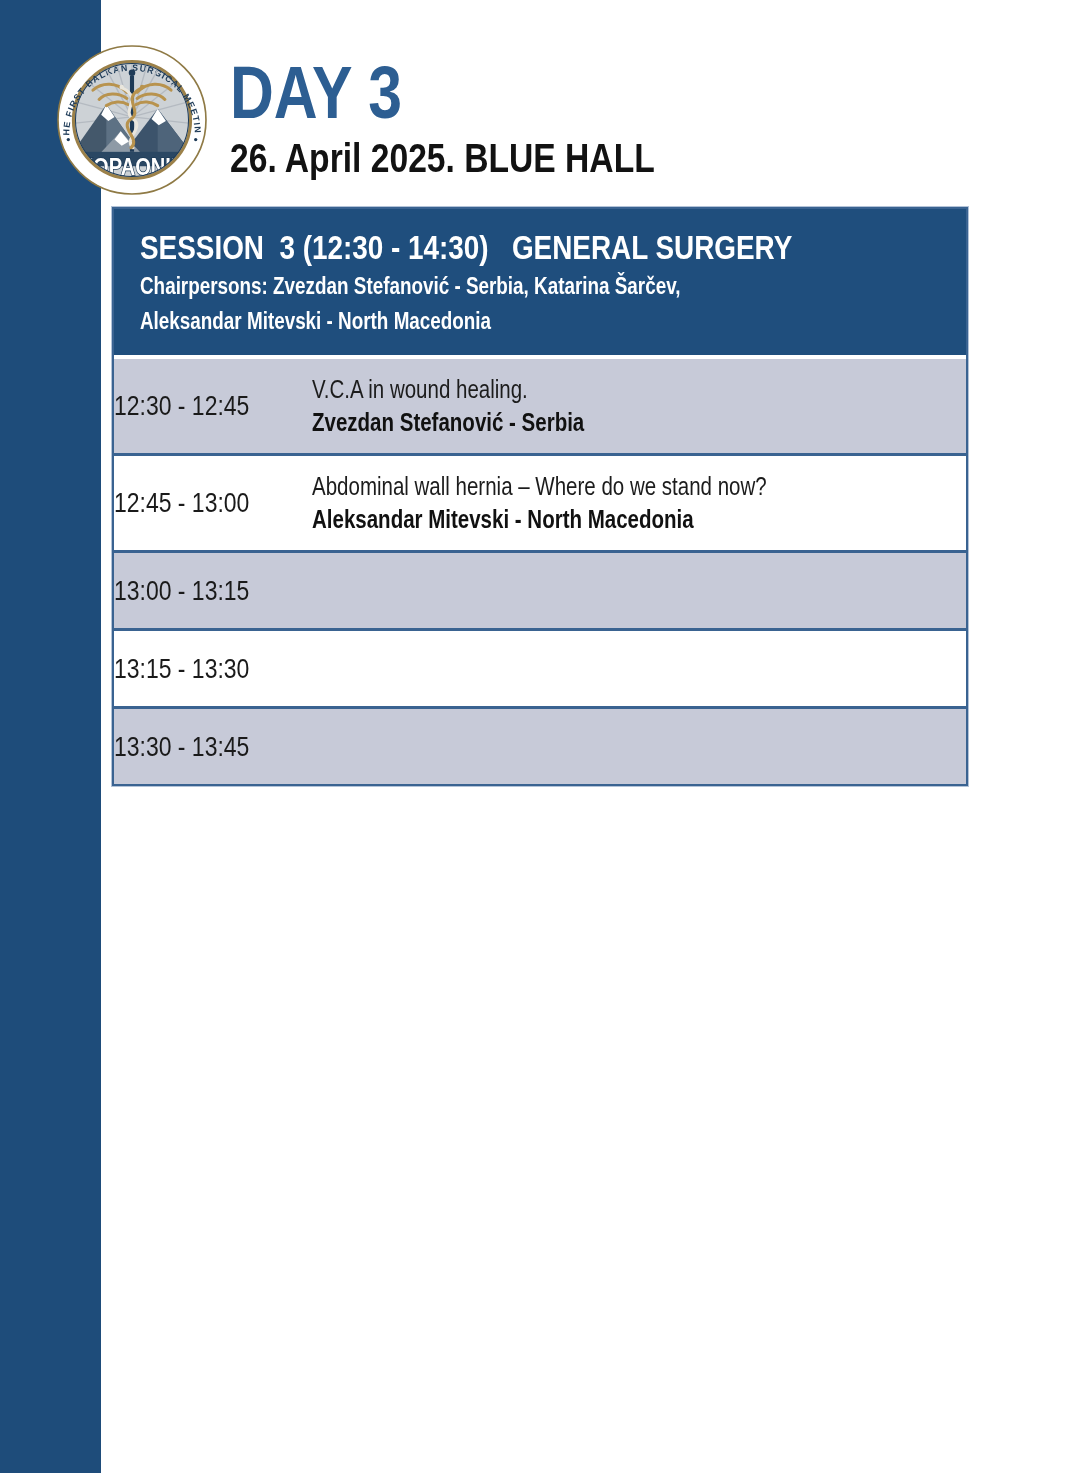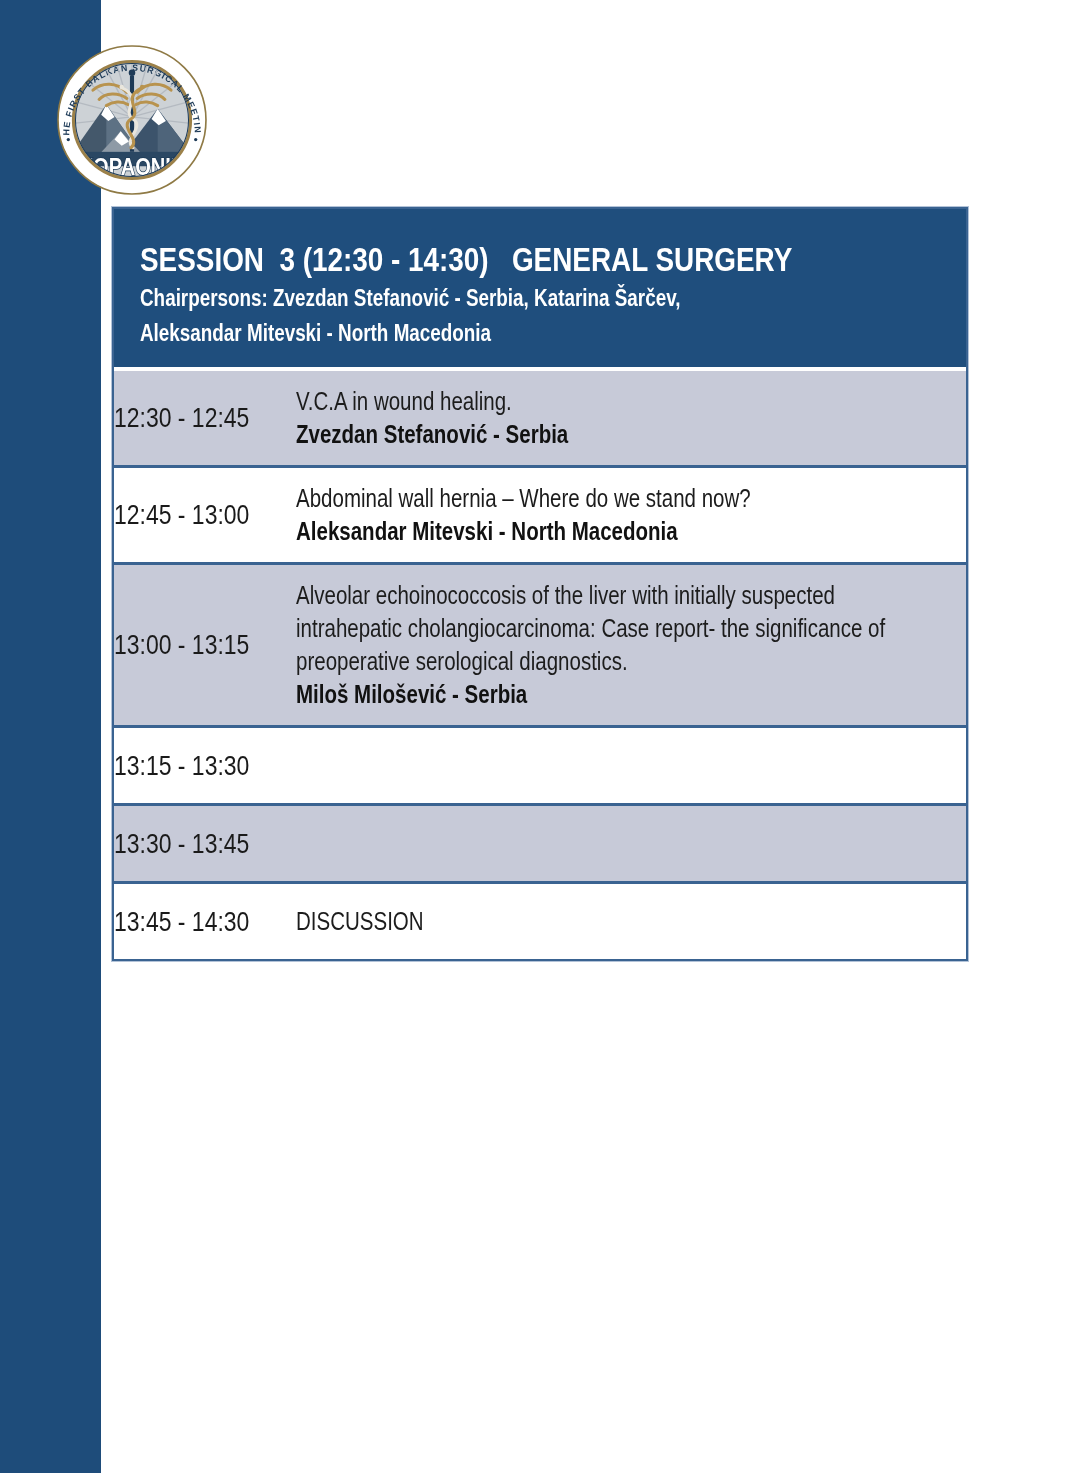--- a/index.html
+++ b/index.html
@@ -15,30 +15,30 @@
 
   
   .head-block{position:absolute;left:230px;top:58px;}
   .cond{transform:scaleX(.82);transform-origin:0 0;display:block;width:max-content;white-space:pre;}
   .day-title{font-size:74px;font-weight:800;color:#2D5E92;line-height:70px;letter-spacing:0;}
   .date-hall{font-size:41px;font-weight:700;color:#121212;line-height:44px;margin-top:8px;}
 
   
   .table{position:absolute;left:112px;top:207px;width:856px;border:2px solid #3A6391;background:#fff;
          box-shadow:0 0 0 1px #b3c3d8;}
-  .s-header{background:#1F4E7D;color:#fff;padding:28px 16px 16px 26px;}
+  .s-header{background:#1F4E7D;color:#fff;padding:16px 16px 16px 26px;}
   .s-title{font-size:34px;font-weight:700;line-height:44px;}
   .s-chair{font-size:23px;font-weight:700;line-height:35px;}
   .gap{height:4px;background:#fff;}
   .row{display:flex;align-items:center;min-height:78px;background:#fff;}
   .row + .row{border-top:3px solid #3A6391;}
   .rows .row:nth-child(odd){background:#C7CAD8;}
   .cell-time{width:182px;flex:0 0 182px;}
   .time-txt{font-size:28px;line-height:32px;color:#1a1a1a;}
-  .cell-content{flex:1;padding:14px 10px 14px 0;}
+  .cell-content{flex:1;padding:14px 10px 14px 0;margin-left:16px;}
   .talk-title{font-size:25px;line-height:33px;font-weight:400;color:#1c1c1c;}
   .talk-speaker{font-size:25px;line-height:33px;font-weight:700;color:#111;}
 </style>
 </head>
 <body>
 
 <div class="page">
 
   <div class="sidebar"></div>
 
@@ -106,20 +106,24 @@
 
       <text x="73" y="127" text-anchor="middle" font-family="Liberation Sans, sans-serif" font-size="23" font-weight="bold" fill="#ffffff" stroke="#1d3a57" stroke-width="1.4" style="paint-order:stroke" textLength="104" lengthAdjust="spacingAndGlyphs">KOPAONIK</text>
 
       <line x1="46" y1="135" x2="57" y2="135" stroke="#ad8a4b" stroke-width="1.6"></line>
       <line x1="89" y1="135" x2="100" y2="135" stroke="#ad8a4b" stroke-width="1.6"></line>
       <text x="73" y="140" text-anchor="middle" font-family="Liberation Sans, sans-serif" font-size="12" font-weight="bold" fill="#ad8a4b">2025</text>
     </g>
     <circle cx="73" cy="73" r="55" fill="none" stroke="#1d3a57" stroke-width="1"></circle>
   </svg>
 
+  <div class="head-block">
+    <div class="day-title cond">DAY 3</div>
+    <div class="date-hall cond">26. April 2025. BLUE HALL</div>
+  </div>
 
   <div class="table">
 
     <div class="s-header">
       <div class="s-title cond">SESSION  3 (12:30 - 14:30)   GENERAL SURGERY</div>
       <div class="s-chair cond">Chairpersons: Zvezdan Stefanović - Serbia, Katarina Šarčev,</div>
       <div class="s-chair cond">Aleksandar Mitevski - North Macedonia</div>
     </div>
 
     <div class="gap"></div>
@@ -143,47 +147,32 @@
         <div class="cell-content">
           <div class="talk-title cond">Abdominal wall hernia – Where do we stand now?</div>
           <div class="talk-speaker cond">Aleksandar Mitevski - North Macedonia</div>
         </div>
       </div>
 
       <div class="row">
         <div class="cell-time">
           <div class="time-txt cond">13:00 - 13:15</div>
         </div>
-        <div class="cell-content">
-          <div class="talk-title cond">Alveolar echoinococcosis of the liver with initially suspected
-intrahepatic cholangiocarcinoma: Case report- the significance of
-preoperative serological diagnostics.</div>
-          <div class="talk-speaker cond">Miloš Milošević - Serbia</div>
-        </div>
       </div>
 
       <div class="row">
         <div class="cell-time">
           <div class="time-txt cond">13:15 - 13:30</div>
         </div>
       </div>
 
       <div class="row">
         <div class="cell-time">
           <div class="time-txt cond">13:30 - 13:45</div>
         </div>
       </div>
 
-      <div class="row">
-        <div class="cell-time">
-          <div class="time-txt cond">13:45 - 14:30</div>
-        </div>
-        <div class="cell-content">
-          <div class="talk-title cond">DISCUSSION</div>
-          <div class="talk-speaker cond"></div>
-        </div>
-      </div>
 
 
     </div>
   </div>
 
 </div>
 
 </body></html>

